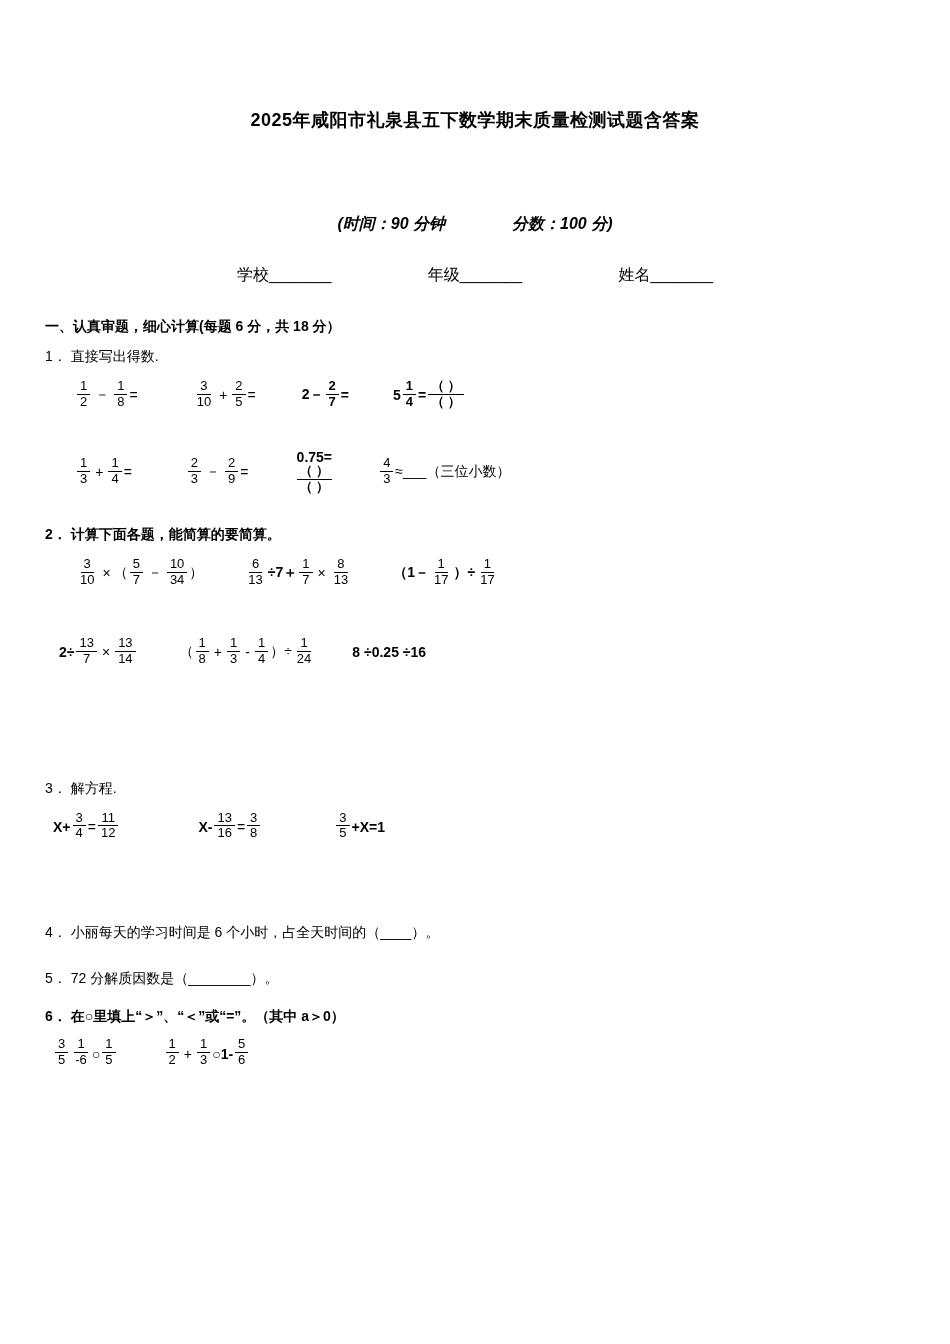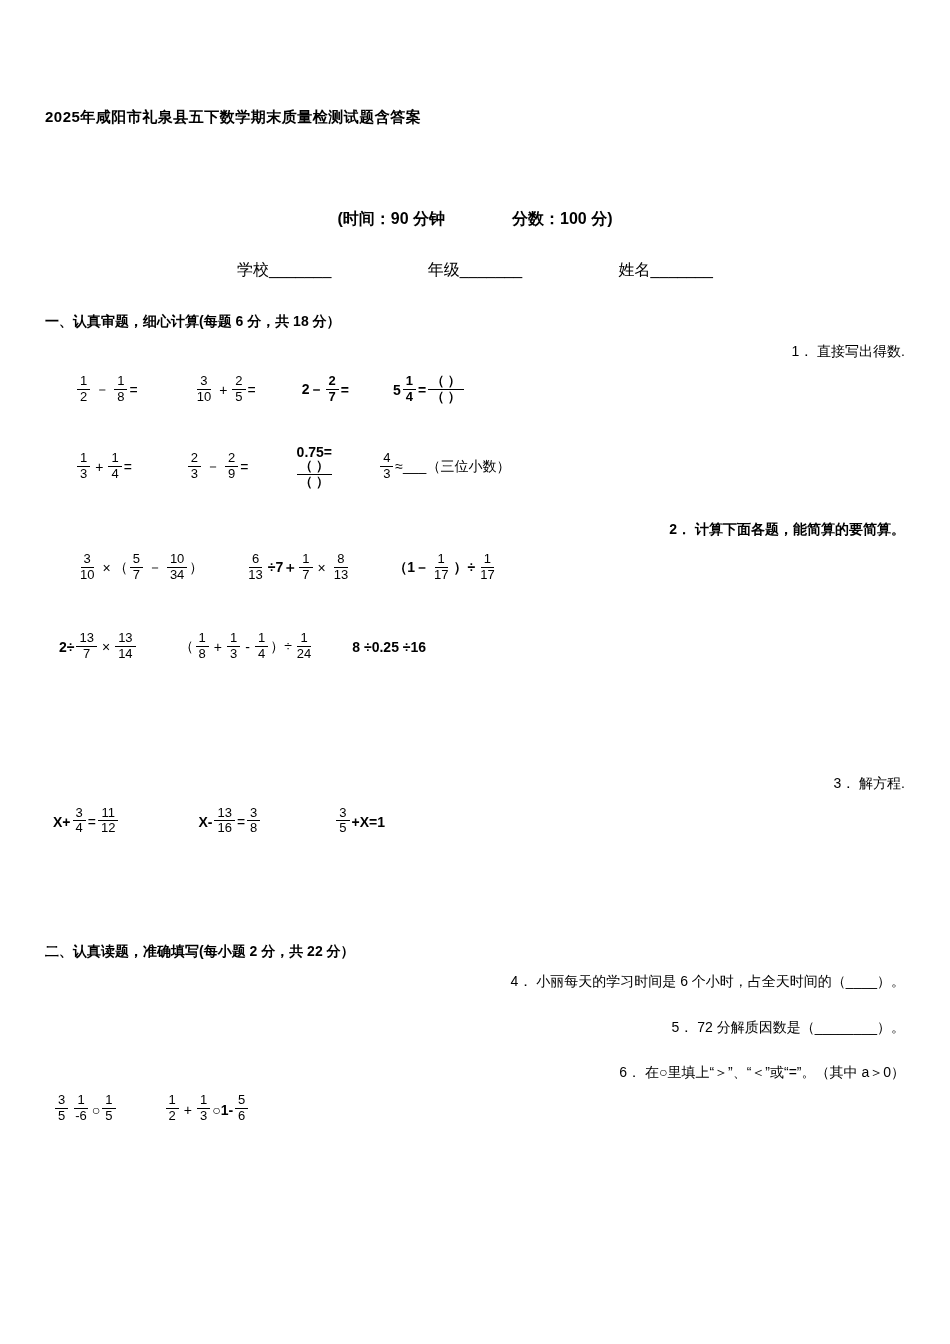--- a/index.html
+++ b/index.html
@@ -15,31 +15,32 @@
     position: relative;
   }
   .page {
     width: 950px;
     height: 1344px;
     box-sizing: border-box;
     padding: 0 45px;
     position: relative;
   }
   .doc-title {
-    text-align: left;
-    font-size: 15px;
+    text-align: center;
+    font-size: 18px;
     font-weight: bold;
     margin-top: 108px;
     letter-spacing: 0.5px;
   }
   .meta-line {
     text-align: center;
     font-size: 16px;
     font-weight: bold;
     margin-top: 82px;
+    font-style: italic;
   }
   .meta-line .gap {
     display: inline-block;
     width: 58px;
   }
   .fields-line {
     text-align: center;
     font-size: 16px;
     margin-top: 30px;
   }
@@ -49,21 +50,20 @@
   }
   .section-head {
     font-size: 14px;
     font-weight: bold;
     margin-top: 32px;
     margin-left: 0px;
   }
   .q-line {
     font-size: 14px;
     margin-top: 12px;
-    text-align: right;
   }
   .q-num {
     display: inline-block;
   }
   .expr-row {
     margin-top: 14px;
     margin-left: 30px;
     font-size: 14px;
     display: flex;
     align-items: center;
@@ -304,21 +304,21 @@
           <span class="den">24</span>
         </span>
     </span>
     <span class="expr bold">
       <span>8 ÷0.25 ÷16</span>
     </span>
   </div>
 
   <div class="blank-area-1"></div>
 
-  <div class="q-line" style="margin-top:48px;margin-left:20px;">
+  <div class="q-line" style="margin-top:48px;">
     <span class="q-num">3．</span>
     <span>解方程.</span>
   </div>
 
   <div class="expr-row" style="margin-left:8px;">
     <span class="expr" style="margin-right:78px;">
       <span class="bold">X+</span>
         <span class="frac">
           <span class="num">3</span>
           <span class="den">4</span>
@@ -345,33 +345,32 @@
       <span class="frac">
           <span class="num">3</span>
           <span class="den">5</span>
         </span>
         <span class="bold">+X=1</span>
     </span>
   </div>
 
   <div class="blank-area-2"></div>
 
-  <div class="section-head" style="margin-top:36px;">二、认真读题，准确填写(每小题 2 分，共 22 分）</div>
 
   <div class="q-line">
     <span class="q-num">4．</span>
     <span>小丽每天的学习时间是 6 个小时，占全天时间的（____）。</span>
   </div>
 
   <div class="q-line" style="margin-top:28px;">
     <span class="q-num">5．</span>
     <span>72 分解质因数是（________）。</span>
   </div>
 
-  <div class="q-line" style="margin-top:27px;">
+  <div class="q-line" style="margin-top:20px;font-weight:bold;">
     <span class="q-num">6．</span>
     <span>在○里填上“＞”、“＜”或“=”。（其中 a＞0）</span>
   </div>
 
   <div class="expr-row" style="margin-left:8px; margin-top:12px;">
     <span class="expr" style="margin-right:46px;">
       <span class="frac">
           <span class="num">3</span>
           <span class="den">5</span>
         </span>

